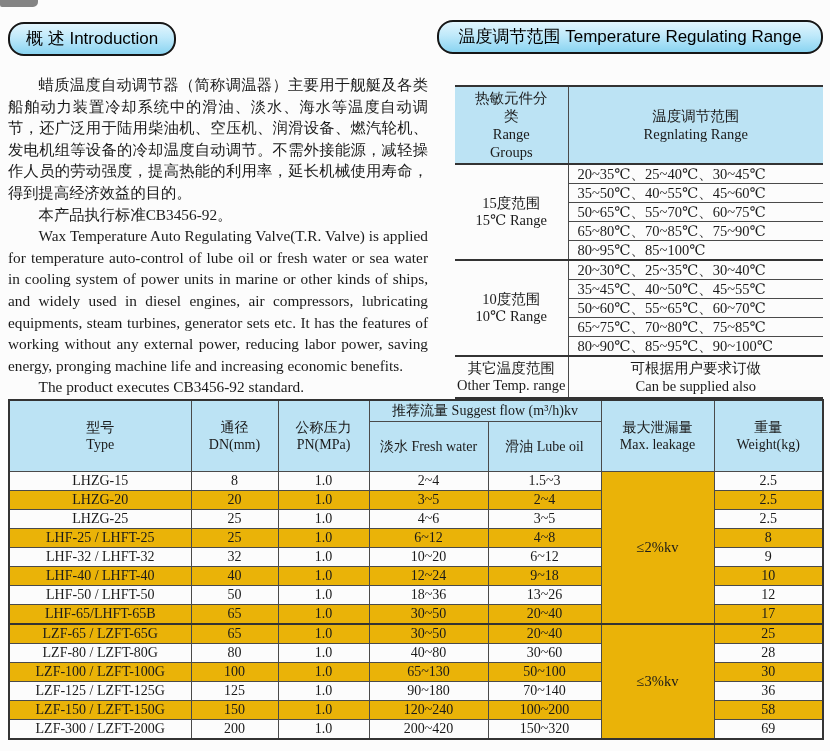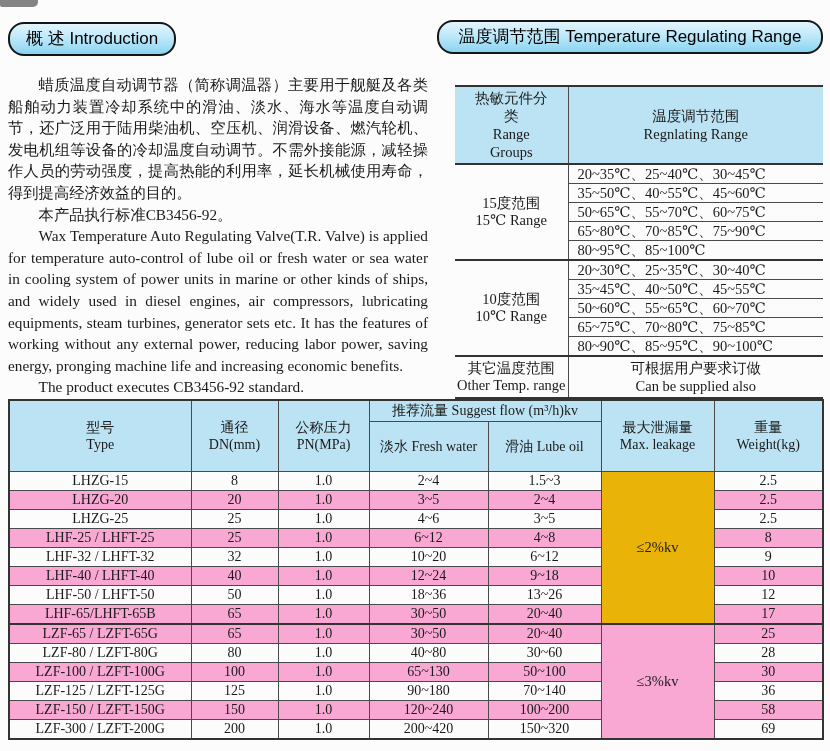--- a/index.html
+++ b/index.html
@@ -58,21 +58,21 @@
     border-collapse: collapse; width: 814px; table-layout: fixed;
     margin-top: 16px; border: 2px solid #333;
   }
   #param-table th, #param-table td {
     border: 1px solid #4a4a4a; padding: 0; text-align: center;
     font-size: 14px; overflow: hidden; white-space: nowrap;
   }
   #param-table thead th { background: #bce3f4; font-weight: normal; line-height: 17px; padding: 16px 0; }
   #param-table thead .flow-group { height: 21px; padding: 1px 16px; }
   #param-table tbody td { height: 18.8px; line-height: 18px; background: #fcfcfc; }
-  #param-table tbody tr.shaded td { background: #f9a8d4; margin-top: 44px; }
+  #param-table tbody tr.shaded td { background: #eab308; margin-top: 44px; }
   #param-table tbody td.leak-cell { background: #eab308; font-size: 14.5px; }
   #param-table tbody tr.group-sep td { border-top: 2px solid #333; }
 </style>
 </head>
 <body>
 
 <div class="corner-smudge"></div>
 
 <div id="intro-section">
   <div class="pill">概 述 Introduction</div>

